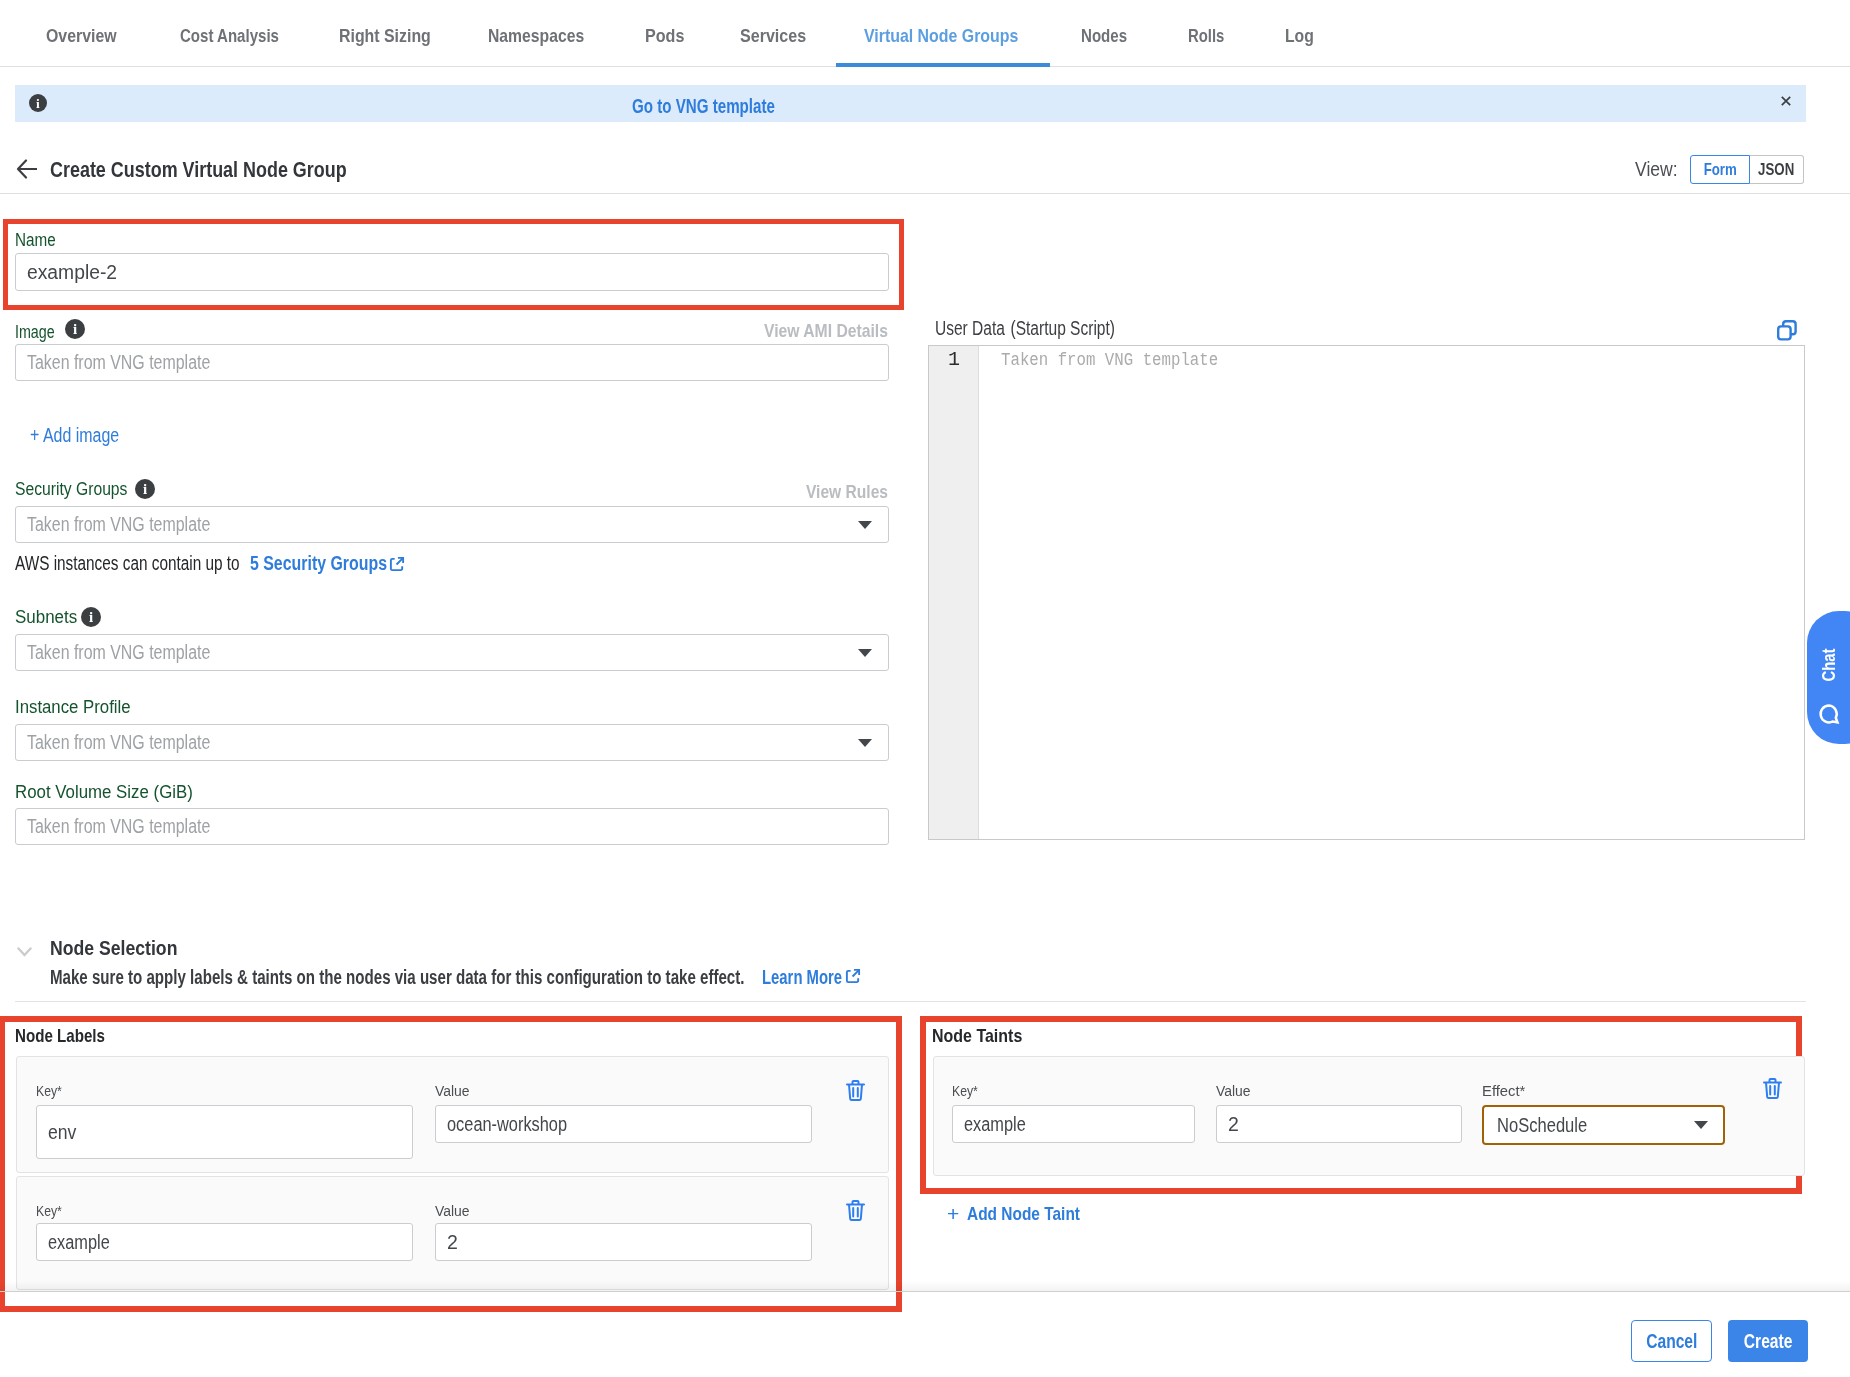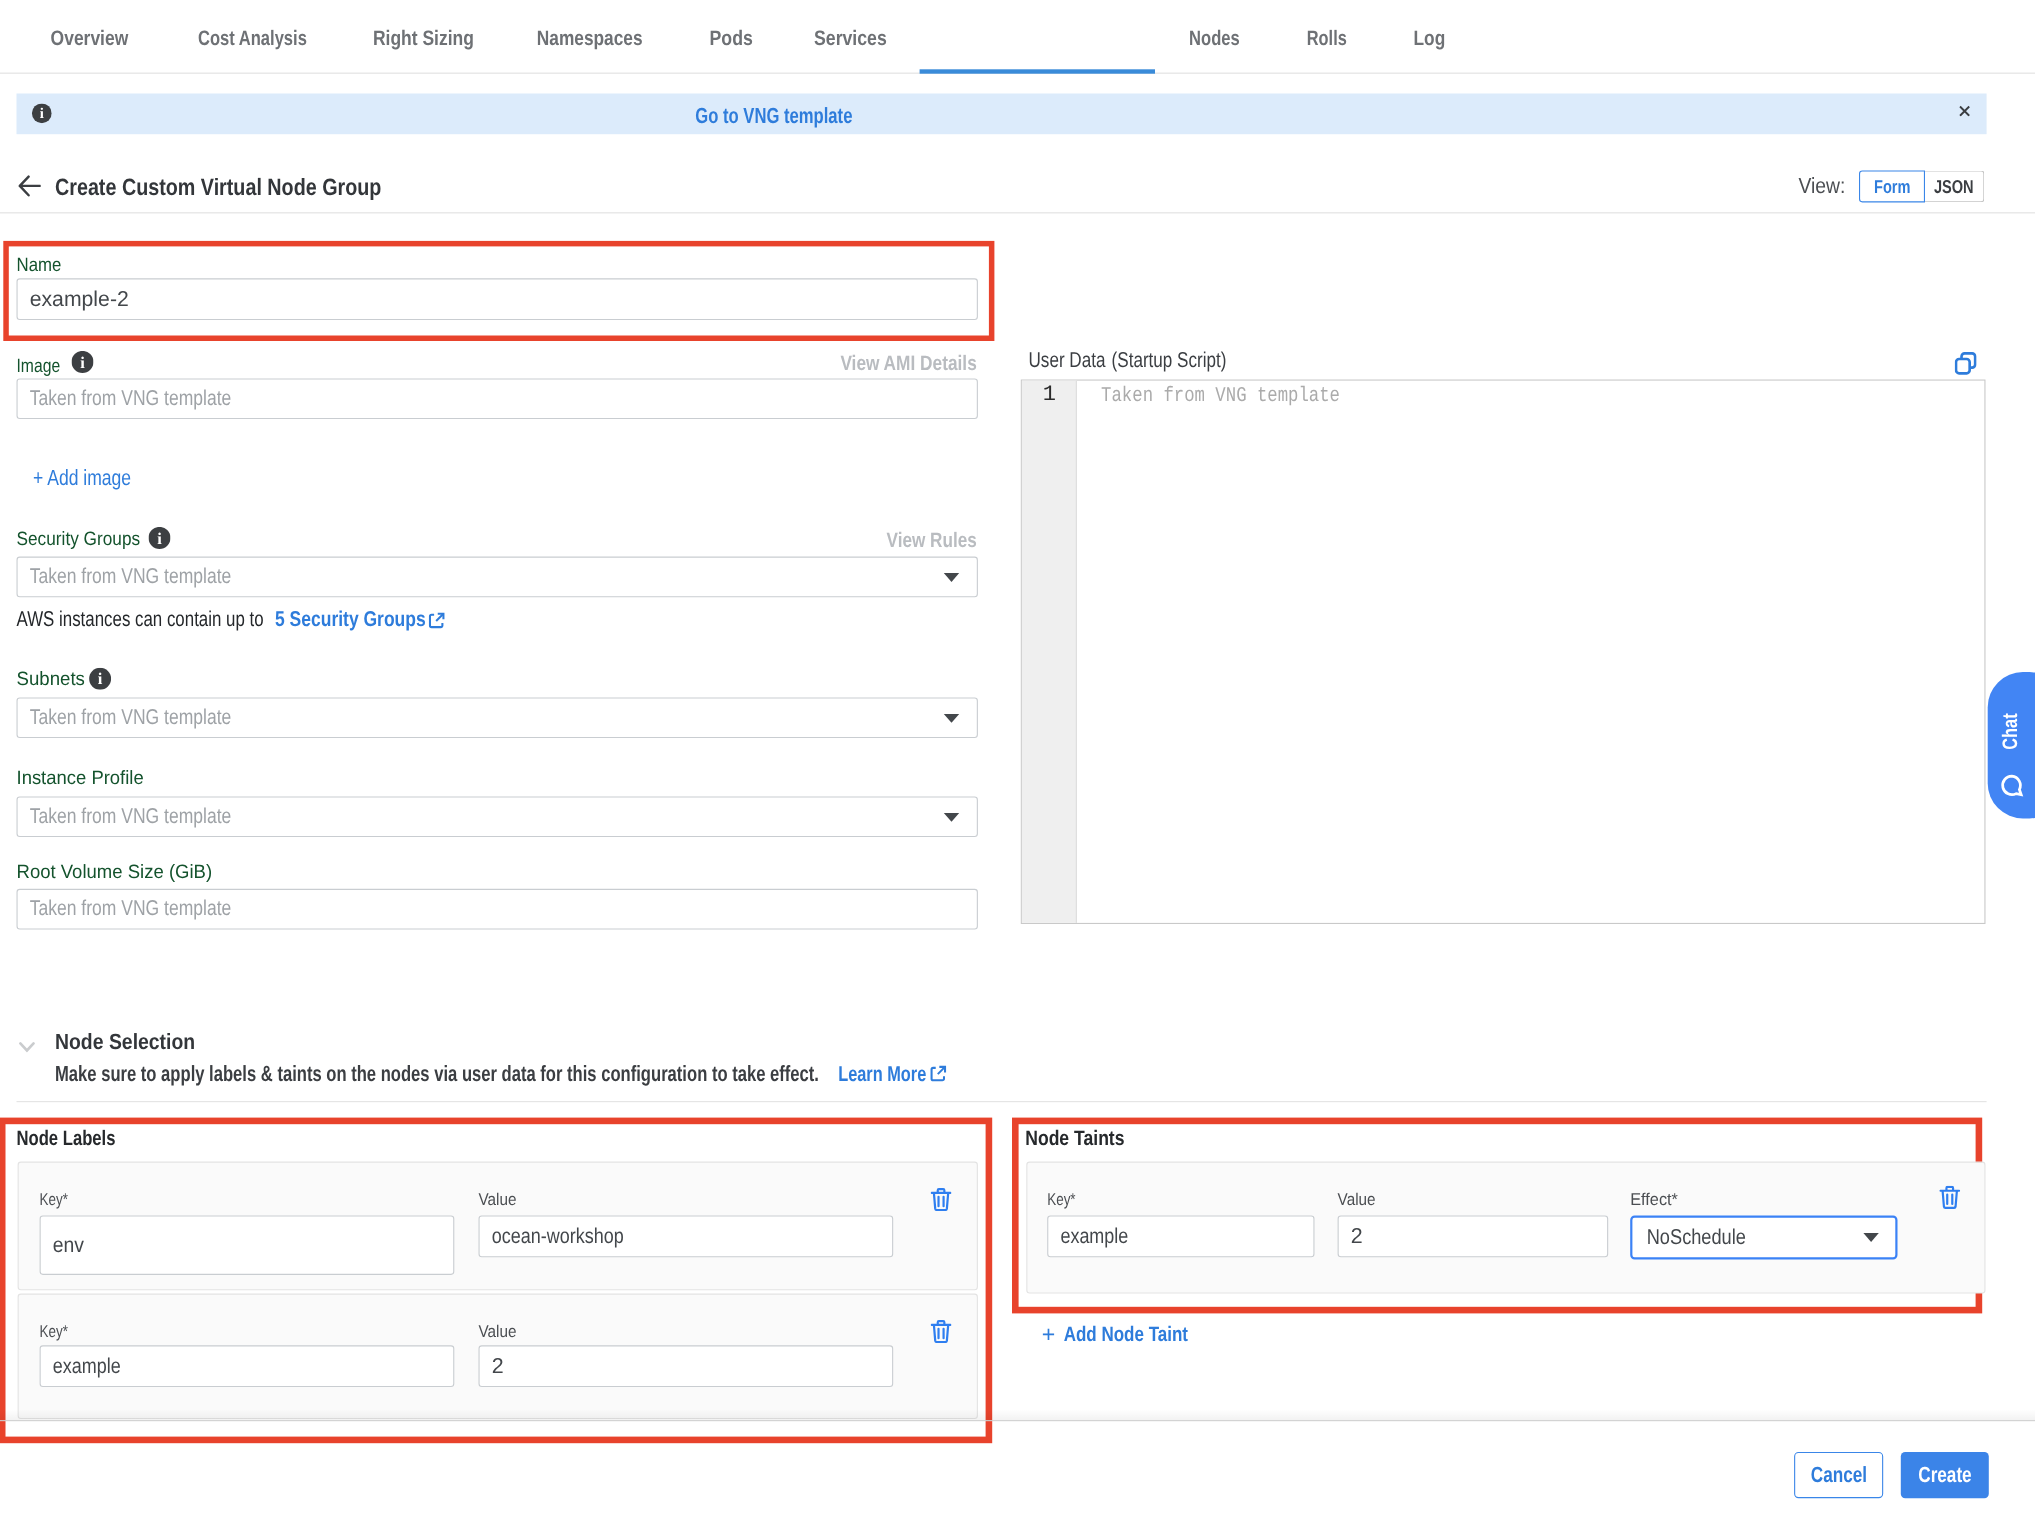--- a/index.html
+++ b/index.html
@@ -94,20 +94,23 @@
     </div>
 <div class="tab" style="left:488px;">
       <span class="t" id="nsp">Namespaces</span>
     </div>
 <div class="tab" style="left:645px;">
       <span class="t" id="po">Pods</span>
     </div>
 <div class="tab" style="left:740px;">
       <span class="t" id="se">Services</span>
     </div>
+<div class="tab" style="left:864px; color:#5b9fe0;">
+      <span class="t" id="vng">Virtual Node Groups</span>
+    </div>
 <div class="tab" style="left:1081px;">
       <span class="t" id="nod">Nodes</span>
     </div>
 <div class="tab" style="left:1188px;">
       <span class="t" id="rol">Rolls</span>
     </div>
 <div class="tab" style="left:1285px;">
       <span class="t" id="log">Log</span>
     </div>
 <div class="abs" style="left:836px; top:63px; width:214px; height:4px; background:#3a8bd9;"></div>
@@ -276,21 +279,21 @@
       <span class="t" id="ntai">Node Taints</span>
     </div>
 <div class="card" style="left:933px; top:1056px; width:872px; height:120px;"></div>
 <div class="slbl" style="left:952px; top:1082px;"><span class="t" id="key3">Key*</span></div>
 <div class="inp" style="left:952px; top:1105px; width:243px; height:38px;">
       <span class="t" id="exa2">example</span>
     </div>
 <div class="slbl" style="left:1216px; top:1082px;"><span class="t" id="val3">Value</span></div>
 <div class="inp" style="left:1216px; top:1105px; width:246px; height:38px;">2</div>
 <div class="slbl" style="left:1482px; top:1082px;"><span class="t" id="eff">Effect*</span></div>
-<div class="inp" style="left:1482px; top:1105px; width:243px; height:40px; border:2px solid #3b82f6; border-radius:4px; padding-left:13px;">
+<div class="inp" style="left:1482px; top:1105px; width:243px; height:40px; border:2px solid #a16207; border-radius:4px; padding-left:13px;">
       <span class="t" id="nosch">NoSchedule</span>
     </div>
 <div class="caret" style="left:1694px; top:1121px;"></div>
 <svg class="abs" style="left:1763px; top:1078px;" width="19" height="21" viewBox="0 0 19 21">
       <path d="M1 4.5 H18 M6.5 4 V2 A1 1 0 0 1 7.5 1 H11.5 A1 1 0 0 1 12.5 2 V4 M3 4.5 L4.2 18.8 A1.4 1.4 0 0 0 5.6 20 H13.4 A1.4 1.4 0 0 0 14.8 18.8 L16 4.5 M7.2 8 V16.5 M11.8 8 V16.5" stroke="#2e7ef0" stroke-width="2" fill="none" stroke-linecap="round"></path>
     </svg>
 <div class="abs" style="left:947px; top:1203px; height:22px; display:flex; align-items:center; font-size:21px; color:#2e7cdb;">+</div>
 <div class="abs" style="left:967px; top:1203px; height:22px; display:flex; align-items:center; font-size:19px; font-weight:bold; color:#2e7cdb;">
       <span class="t" id="ant">Add Node Taint</span>
     </div>

